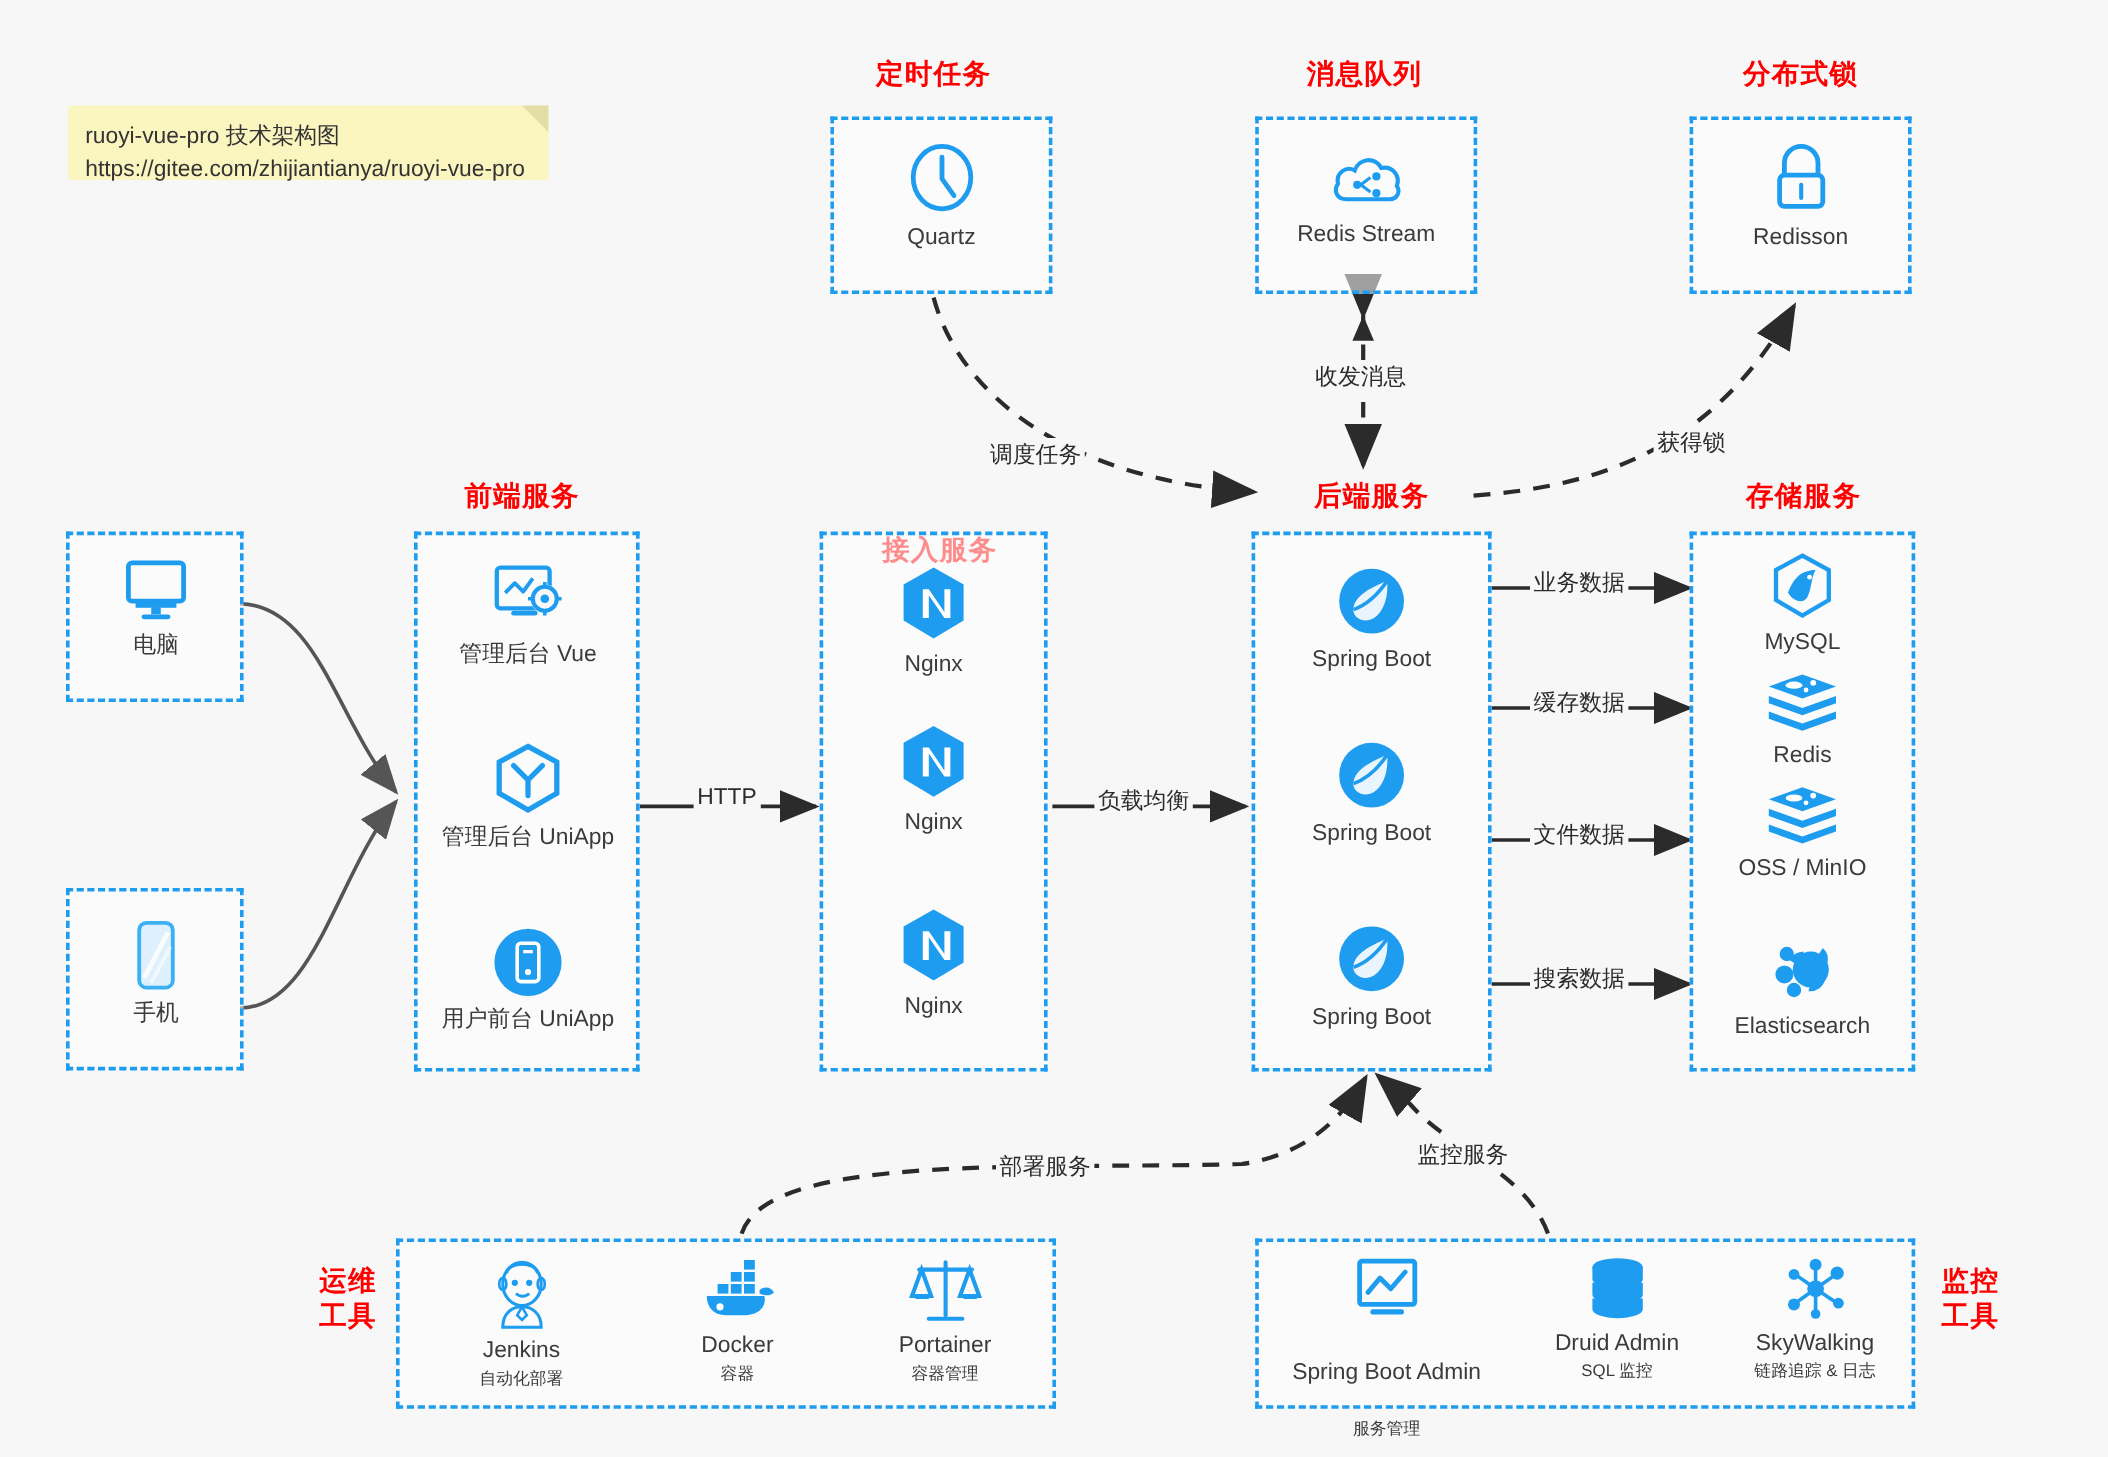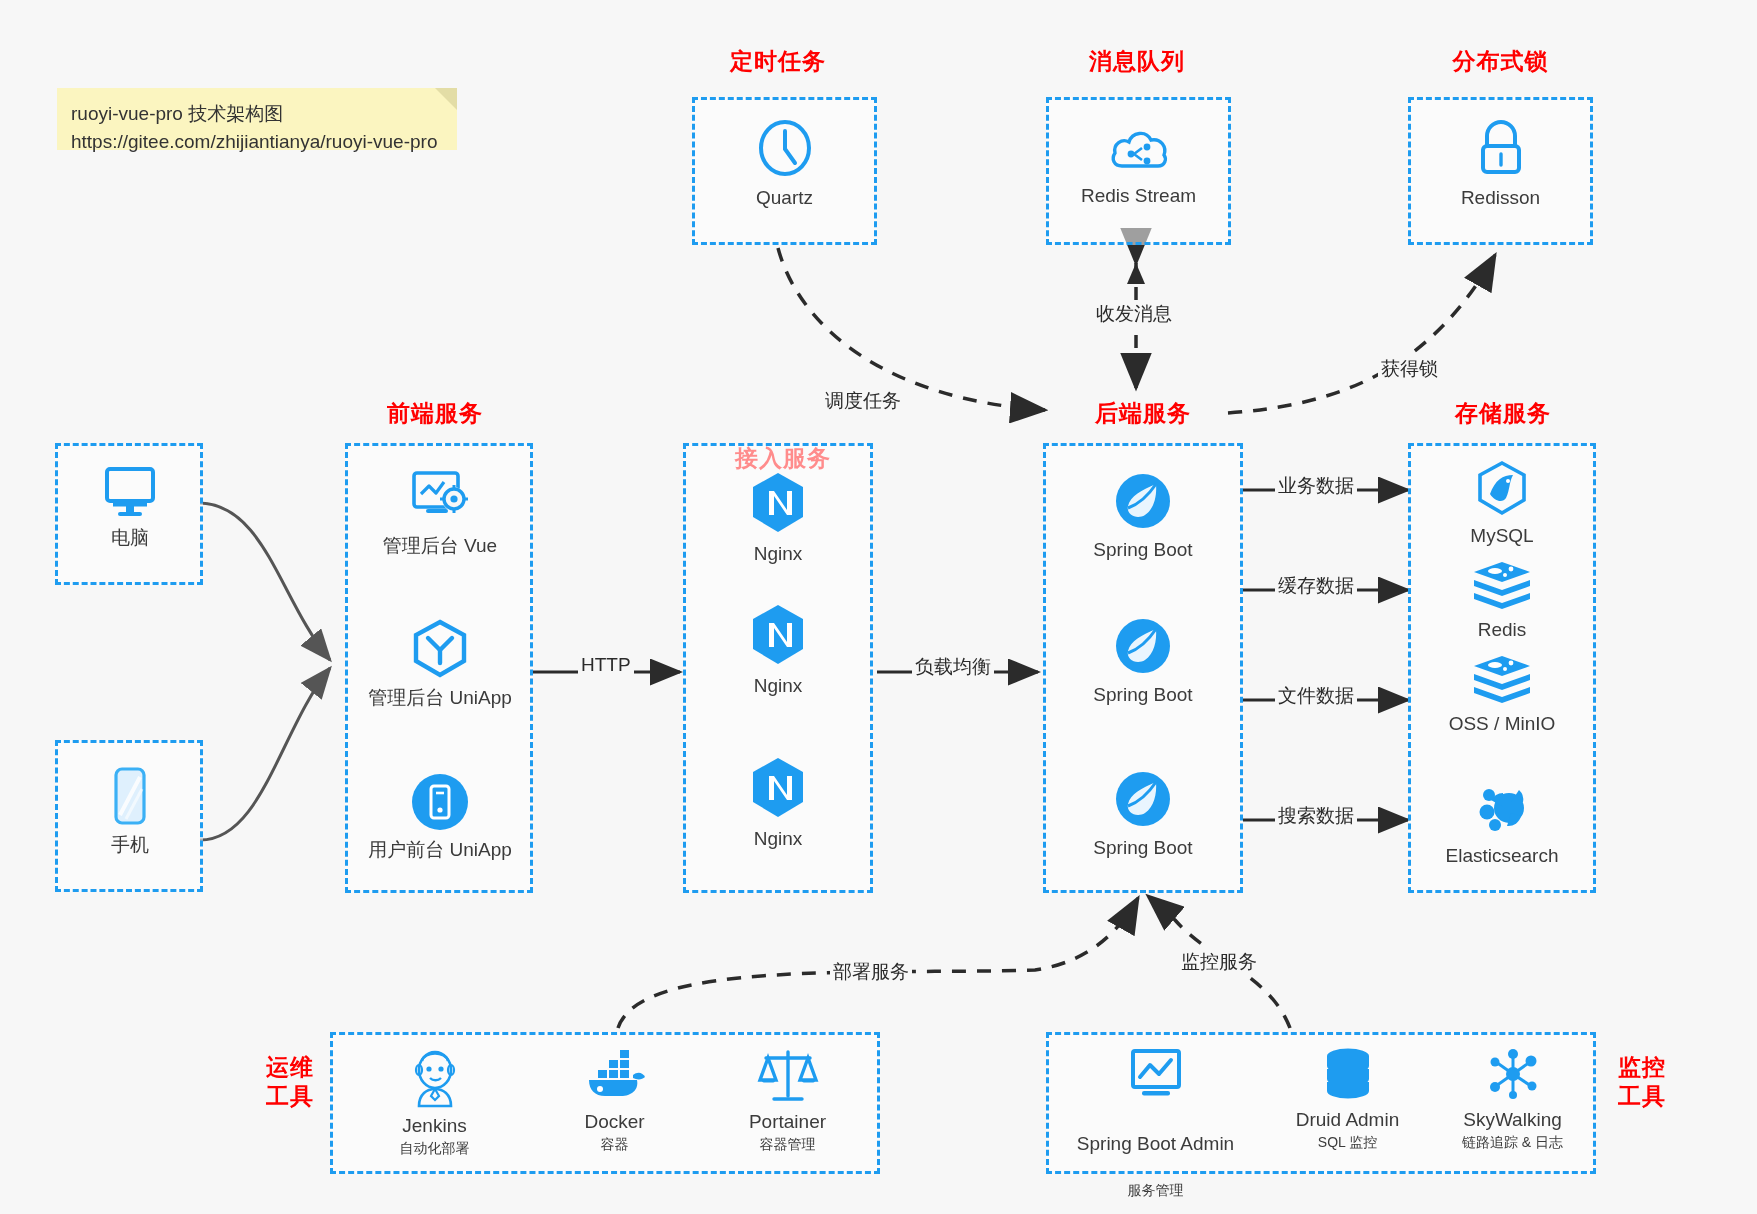--- a/index.html
+++ b/index.html
@@ -441,21 +441,21 @@
       <circle cx="47" cy="15" r="5.5" fill="#1e9cf0"></circle>
       <circle cx="48" cy="40" r="4.5" fill="#1e9cf0"></circle>
       <circle cx="29" cy="49" r="4" fill="#1e9cf0"></circle>
       <circle cx="11" cy="41" r="5" fill="#1e9cf0"></circle>
       <circle cx="11" cy="16" r="4.5" fill="#1e9cf0"></circle>
     </svg>
     <div class="cap">SkyWalking</div>
     <div class="cap2">链路追踪 &amp; 日志</div>
   </div>
 
-  <div class="elabel" style="left:822px; top:387px;">调度任务</div>
+  <div class="elabel" style="left:822px; top:365px;">调度任务</div>
   <div class="elabel" style="left:1093px; top:300px;text-align:right;">收发消息</div>
   <div class="elabel" style="left:1378px; top:355px;">获得锁</div>
   <div class="elabel" style="left:578px; top:653px;">HTTP</div>
   <div class="elabel" style="left:912px; top:653px;">负载均衡</div>
   <div class="elabel" style="left:1275px; top:472px;">业务数据</div>
   <div class="elabel" style="left:1275px; top:572px;">缓存数据</div>
   <div class="elabel" style="left:1275px; top:682px;">文件数据</div>
   <div class="elabel" style="left:1275px; top:802px;">搜索数据</div>
   <div class="elabel" style="left:830px; top:958px;">部署服务</div>
   <div class="elabel" style="left:1178px; top:948px;">监控服务</div>

